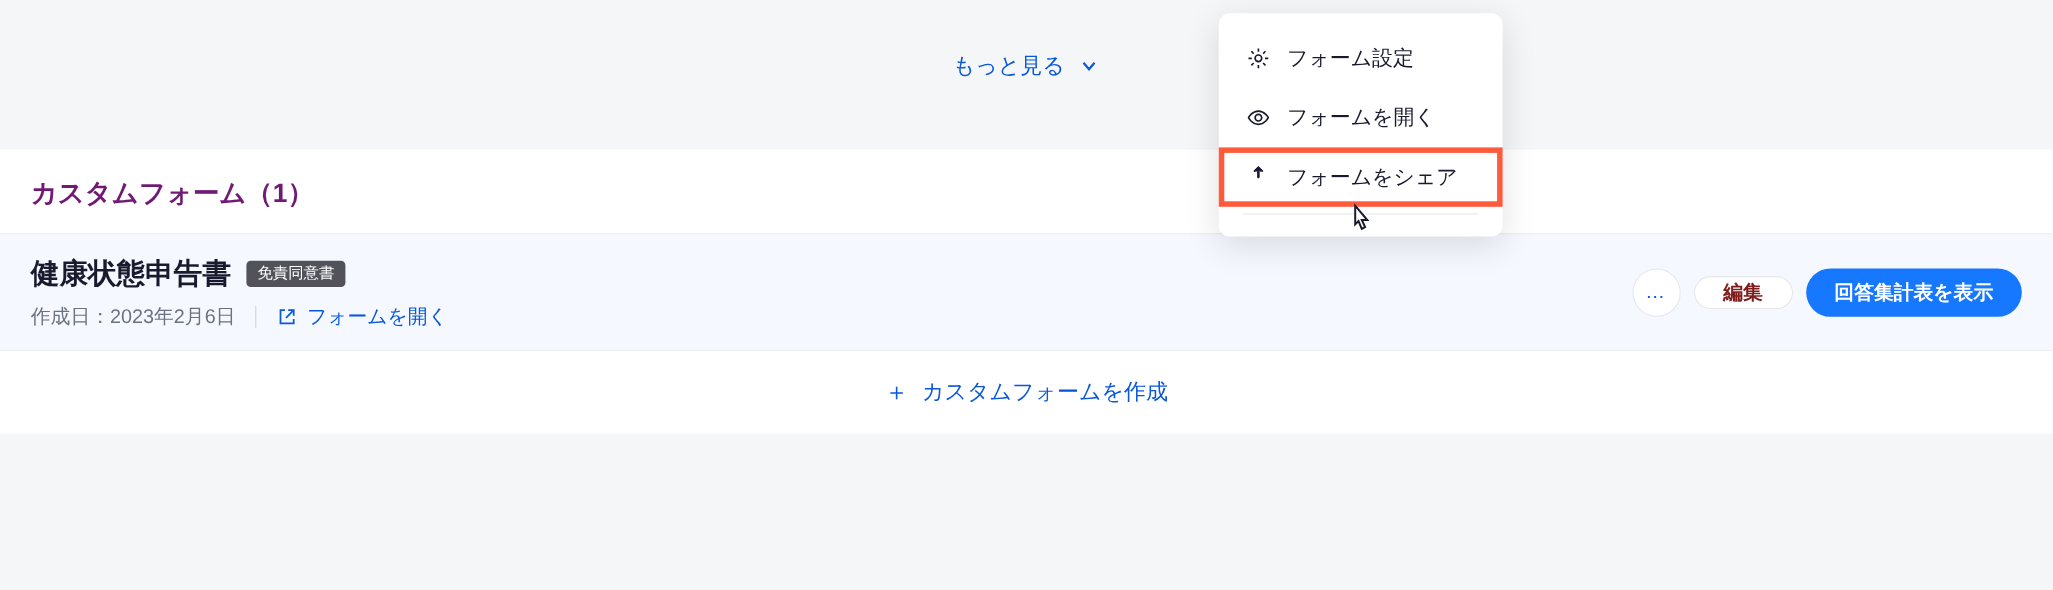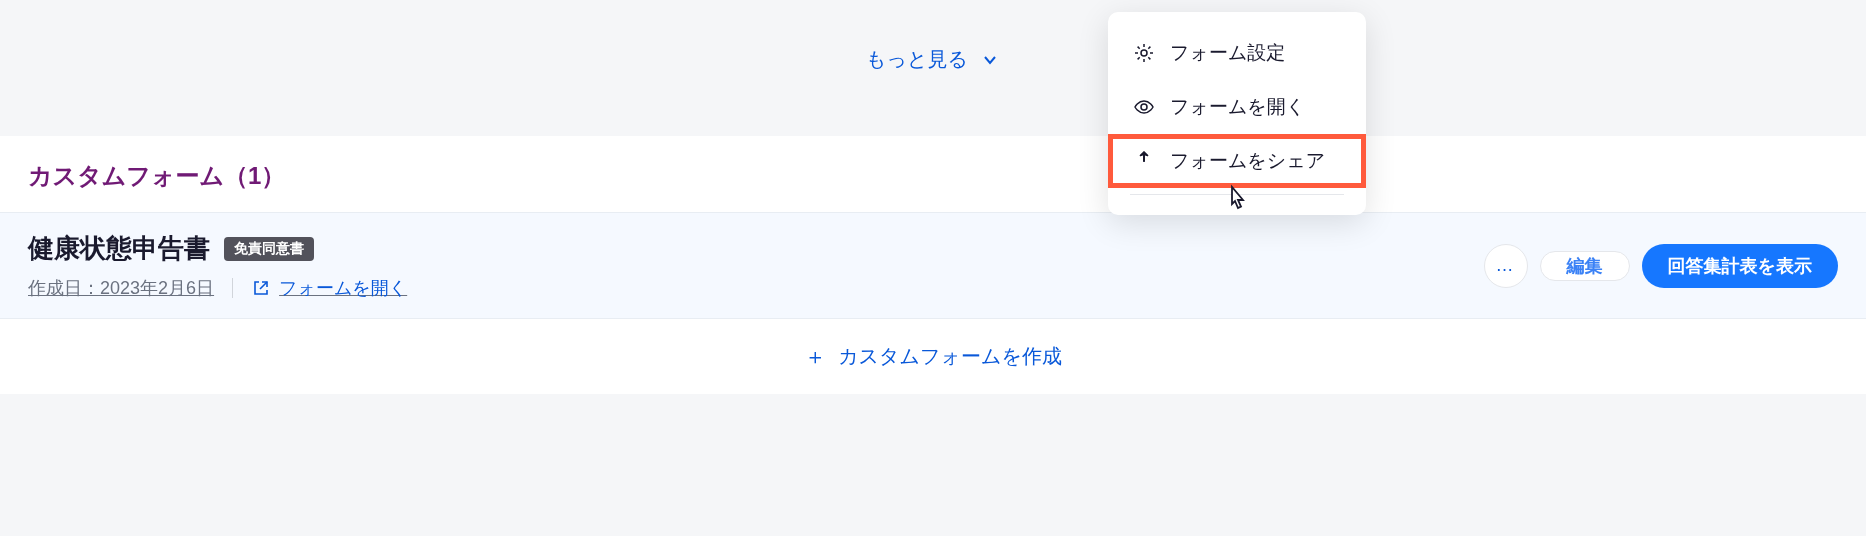--- a/index.html
+++ b/index.html
@@ -65,29 +65,28 @@
       font-size: 26px;
       font-weight: 700;
       color: #1a1a2e;
     }
     .badge {
       background: #52525b;
       color: #ffffff;
       font-size: 14px;
       padding: 3px 10px;
       border-radius: 4px;
-      font-weight: 700;
+      font-weight: 400;
     }
     .form-meta-row {
       display: flex;
       align-items: center;
       gap: 18px;
       color: #6b7280;
       font-size: 18px;
-      text-decoration: underline;
     }
     .meta-divider {
       width: 1px;
       height: 20px;
       background: #d1d5db;
     }
     .open-form-link {
       display: flex;
       align-items: center;
       gap: 8px;
@@ -112,21 +111,21 @@
       cursor: pointer;
       color: #0958d9;
       font-size: 18px;
       letter-spacing: 2px;
     }
     .edit-button {
       padding: 2px 26px;
       border-radius: 24px;
       background: #ffffff;
       border: 1px solid #e5e7eb;
-      color: #3b82f6;
+      color: #7f1d1d;
       font-size: 18px;
       font-weight: 600;
       cursor: pointer;
     }
     .primary-button {
       padding: 10px 26px;
       border-radius: 24px;
       background: #1677ff;
       border: none;
       color: #ffffff;

